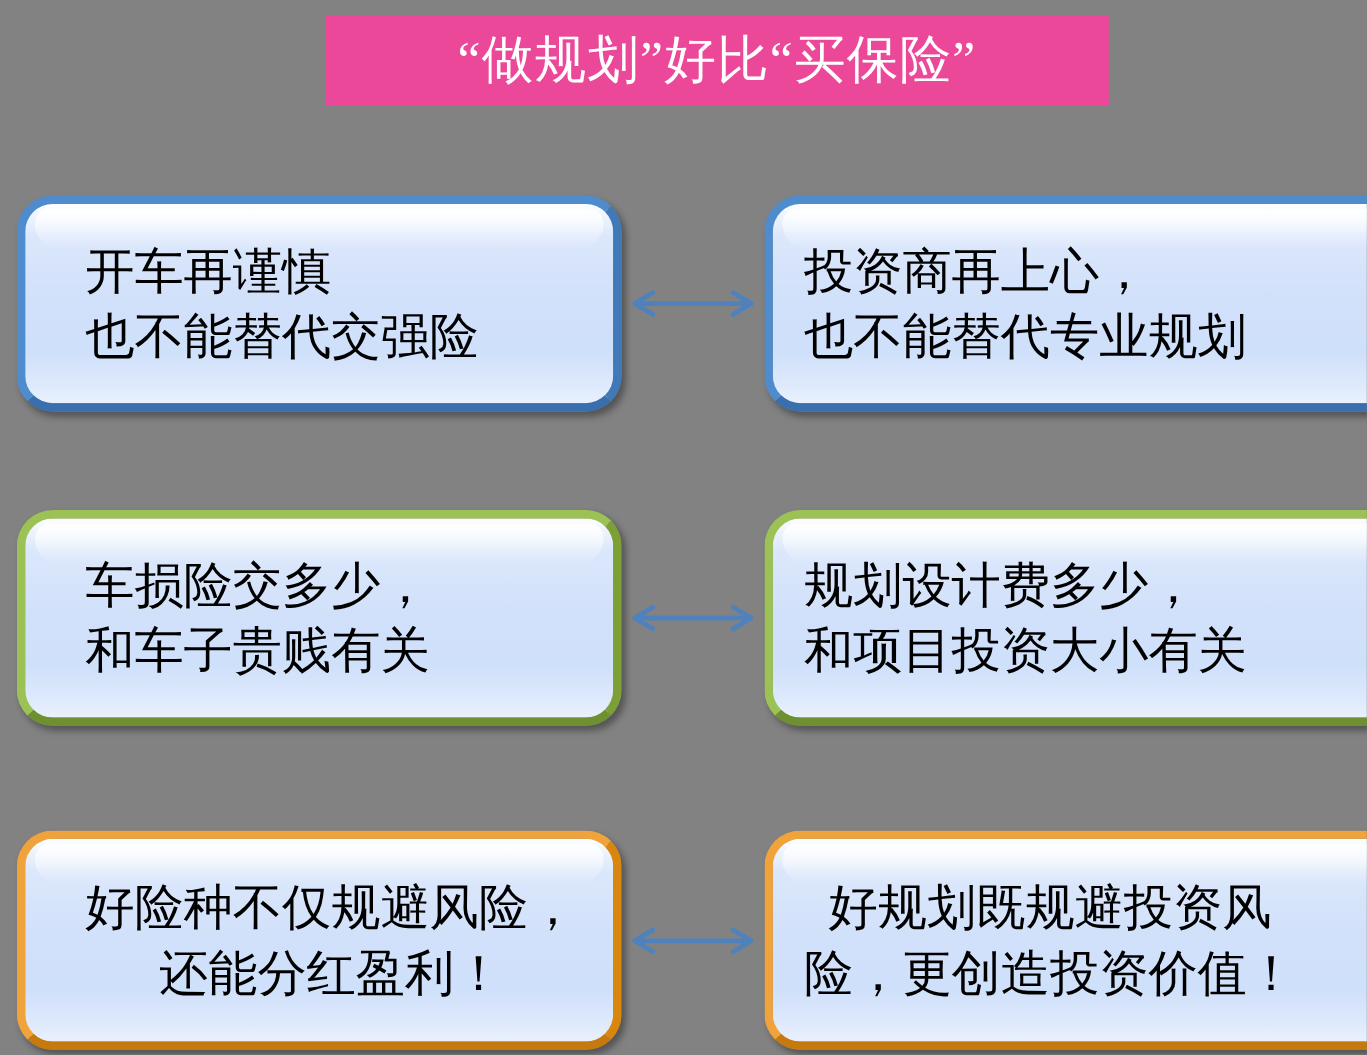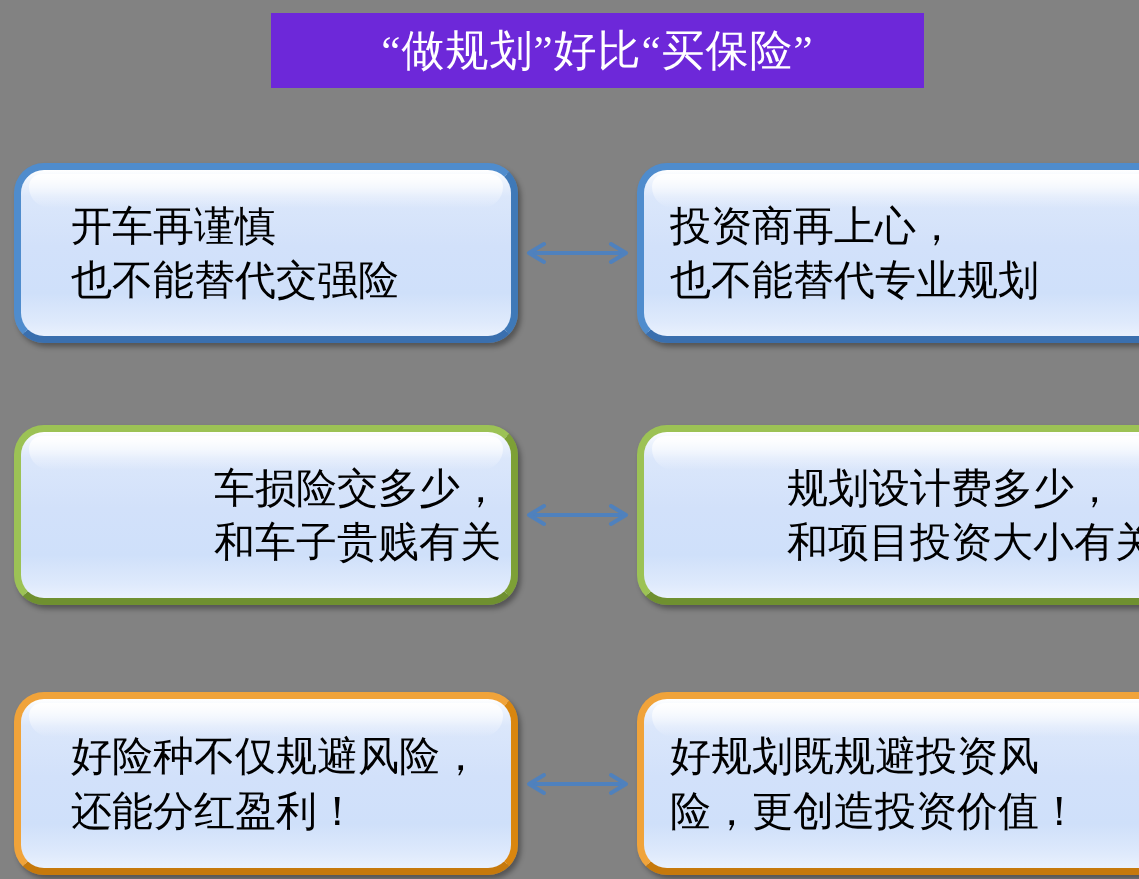--- a/index.html
+++ b/index.html
@@ -15,21 +15,21 @@
     position: relative;
   }
 
   
   .title-bar {
     position: absolute;
     left: 271px;
     top: 13px;
     width: 653px;
     height: 75px;
-    background: #6d28d9;
+    background: #ec4899;
     display: flex;
     align-items: center;
     justify-content: center;
     box-sizing: border-box;
   }
   .title-text {
     color: #ffffff;
     font-size: 43px;
     letter-spacing: 1px;
     font-family: "Liberation Serif", "DejaVu Serif", serif;
@@ -38,21 +38,21 @@
   }
 
   
   .row {
     position: absolute;
     left: 0;
     width: 1139px;
   }
   .row-1 { top: 163px; height: 180px; }
   .row-2 { top: 425px; height: 180px; }
-  .row-3 { top: 692px; height: 187px; }
+  .row-3 { top: 692px; height: 187px; text-align: center; }
 
   .box {
     position: absolute;
     box-sizing: border-box;
     border-radius: 30px;
     background:
       linear-gradient(to bottom,
         #ffffff 0%,
         #eef4fd 6%,
         #dbe7fb 16%,
@@ -61,21 +61,21 @@
         #dfeafc 92%,
         #eaf1fd 100%);
     box-shadow: 3px 4px 5px rgba(0,0,0,0.34);
     display: flex;
     align-items: center;
     overflow: hidden;
   }
   .box.left  { left: 14px;  width: 504px; padding-left: 24px; }
   .box.right { left: 637px; width: 536px; }
   .row-1 .box { height: 180px; }
-  .row-2 .box { height: 180px; justify-content: flex-end; }
+  .row-2 .box { height: 180px; }
   .row-3 .box { height: 183px; }
 
   
   .box::before {
     content: "";
     position: absolute;
     left: 8px;
     right: 8px;
     top: 4px;
     height: 34px;

